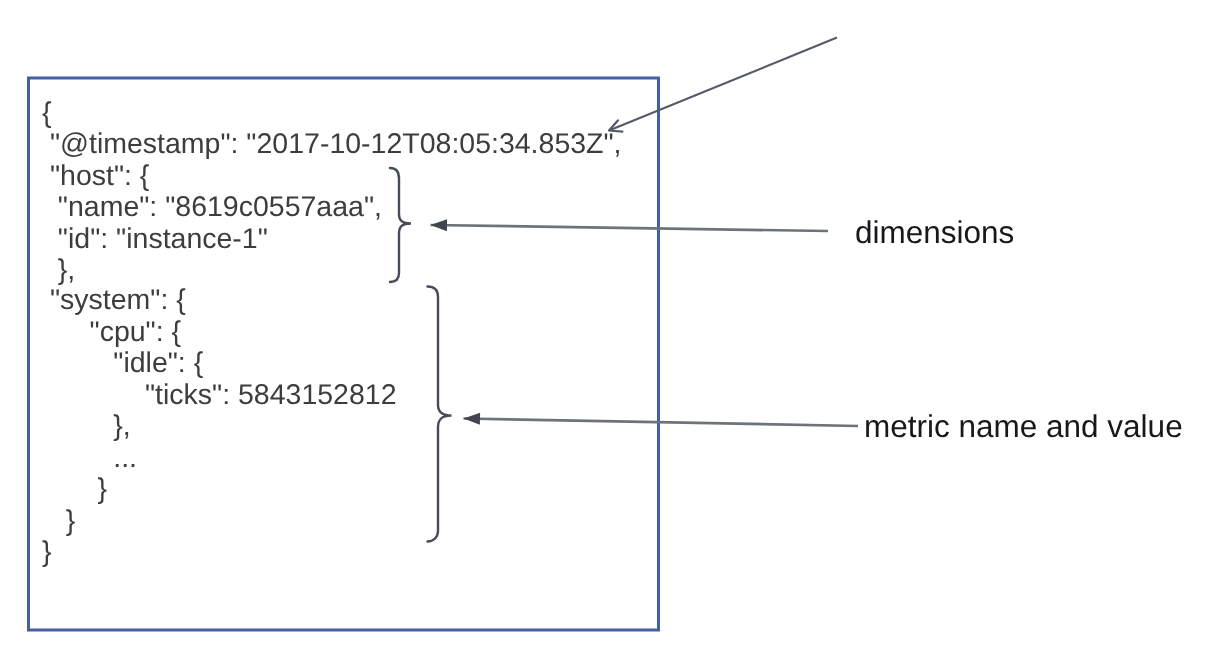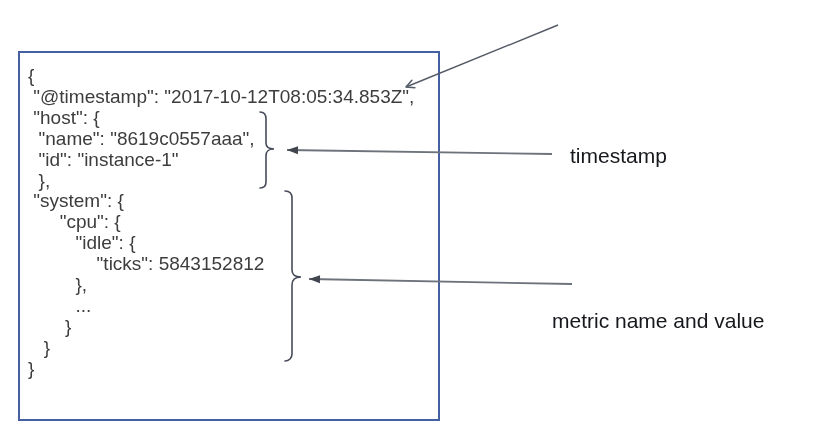--- a/index.html
+++ b/index.html
@@ -44,21 +44,21 @@
   }
   .anno-label {
     position: absolute;
     font-size: 21px;
     line-height: 24px;
     color: #16181c;
     white-space: nowrap;
   }
   .label-timestamp { left: 570px; top: 26px; }
   .label-dimensions { left: 570px; top: 144px; }
-  .label-metric { left: 552px; top: 273px; margin-top: 36px; }
+  .label-metric { left: 576px; top: 273px; }
 </style>
 </head>
 <body>
 
 <div class="stage">
 
   <div class="json-box">
     <pre class="json-code">{
  "@timestamp": "2017-10-12T08:05:34.853Z",
  "host": {
@@ -93,17 +93,17 @@
              C 294,277 292,280 292,285 L 292,354 C 292,358 289,361 285,361" fill="none" stroke="#464c59" stroke-width="1.6" stroke-linecap="round"></path>
 
     <line x1="558" y1="25" x2="406" y2="87" stroke="#545b66" stroke-width="1.4" marker-end="url(#head-open)"></line>
 
     <line x1="552" y1="154" x2="287" y2="150" stroke="#6d737b" stroke-width="1.8" marker-end="url(#head-fill)"></line>
 
     <line x1="572" y1="284" x2="309" y2="279" stroke="#6d737b" stroke-width="1.8" marker-end="url(#head-fill)"></line>
   </svg>
 
 
-  <div class="anno-label label-dimensions">timestamp</div>
+  <div class="anno-label label-dimensions">dimensions</div>
 
   <div class="anno-label label-metric">metric name and value</div>
 
 </div>
 
 </body></html>

